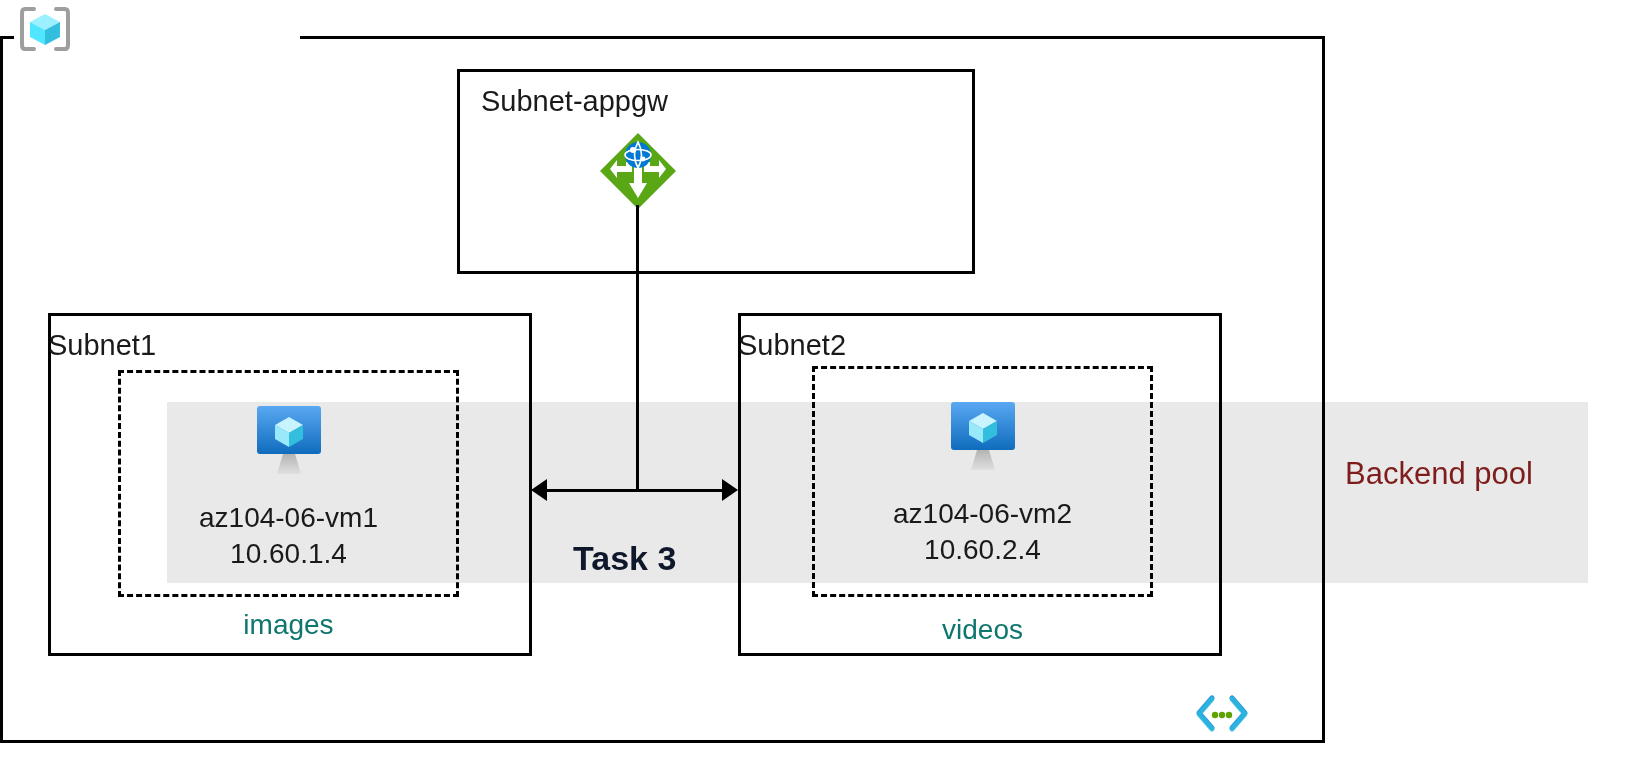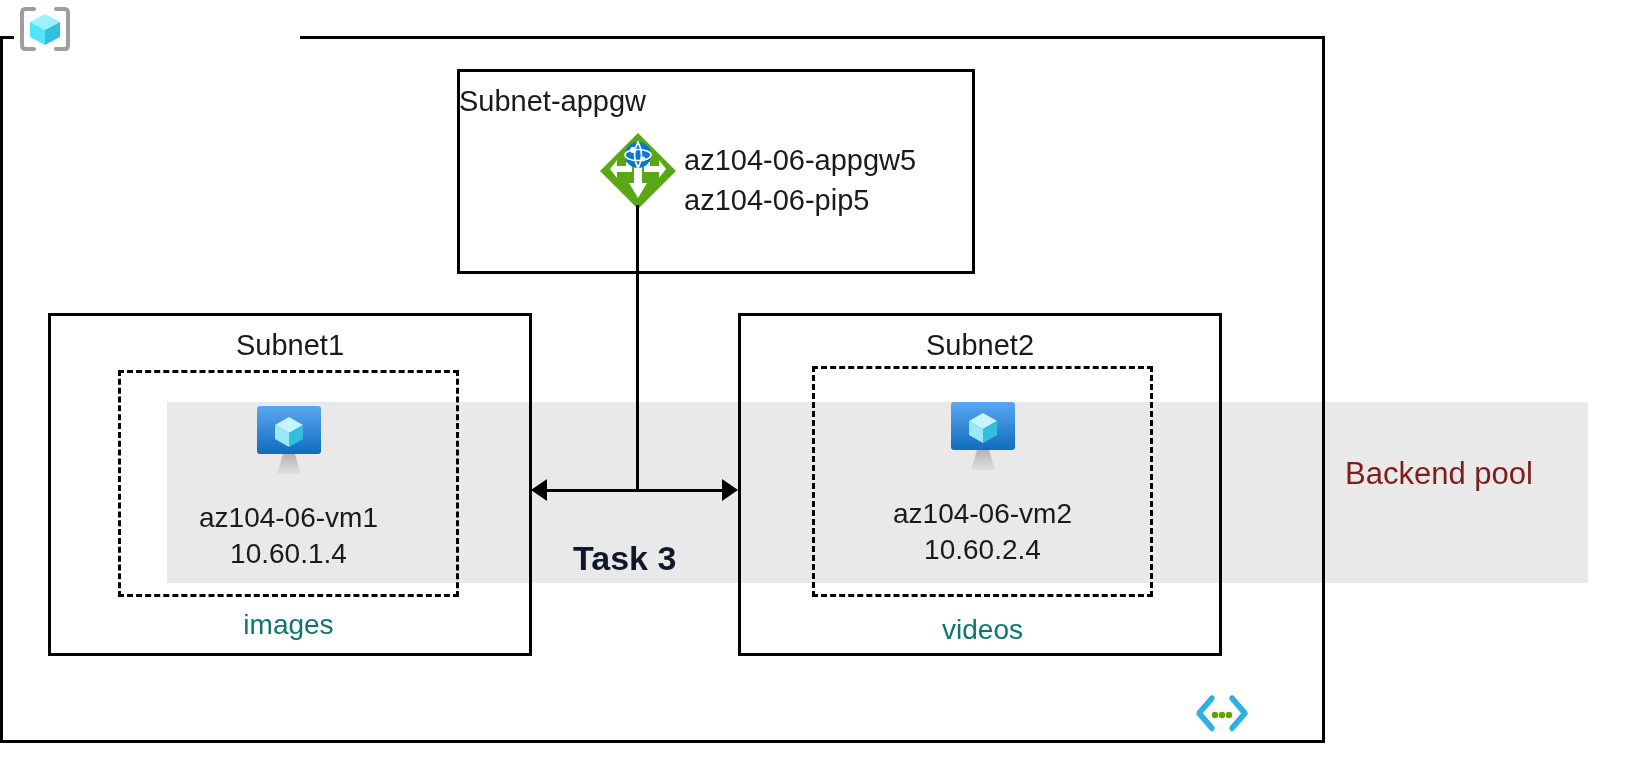--- a/index.html
+++ b/index.html
@@ -32,21 +32,21 @@
     background:#e9e9e9;
   }
   .backend-label{
     position:absolute;left:1345px;top:452px;width:275px;height:44px;
     font-size:31px;line-height:44px;color:#7f1d1d;white-space:nowrap;
   }
 
   
   .subnet{position:absolute;border:3px solid #000000;box-sizing:border-box;background:transparent;}
   .subnet-title{
-    position:absolute;left:0;right:0;text-align:center;
+    position:absolute;left:0;right:0;text-align:left;
     font-size:29px;line-height:38px;color:#1a1a1a;white-space:nowrap;
   }
 
   .sn-appgw{left:457px;top:69px;width:518px;height:205px;}
   .sn-1    {left:48px; top:313px;width:484px;height:343px;}
   .sn-2    {left:738px;top:313px;width:484px;height:343px;}
 
   
   .vmgroup{position:absolute;border:3px dashed #000000;box-sizing:border-box;}
   .vg-1{left:118px;top:370px;width:341px;height:227px;}
@@ -109,43 +109,39 @@
 
       <path d="M36 3 H45 Q48 3 48 7 V39 Q48 43 45 43 H36" fill="none" stroke="#9e9e9e" stroke-width="4" stroke-linecap="round"></path>
 
       <polygon points="25,8 40,16 25,24 10,16" fill="#9cf0ff"></polygon>
       <polygon points="10,16 25,24 25,39 10,31" fill="#50e6ff"></polygon>
       <polygon points="40,16 40,31 25,39 25,24" fill="#32bedd"></polygon>
     </svg>
   </div>
 
   <div class="subnet sn-appgw"></div>
-  <div class="subnet-title" style="left:457px;top:82px;width:518px;text-align:left;padding-left:2px;box-sizing:border-box;">Subnet-appgw</div>
+  <div class="subnet-title" style="left:457px;top:82px;width:518px;text-align:left;padding-left:24px;box-sizing:border-box;">Subnet-appgw</div>
 
   <div class="appgw-icon">
     <svg width="80" height="80" viewBox="0 0 80 80">
       <polygon points="40,2 78,40 40,78 2,40" fill="#59a714"></polygon>
 
       <path d="M30 33 L30 43 L15 43 L15 49 L8 40 L15 31 L15 37 L24 37 L24 33 Z" fill="#ffffff" transform="translate(4,-2)"></path>
 
       <path d="M50 33 L50 43 L65 43 L65 49 L72 40 L65 31 L65 37 L56 37 L56 33 Z" fill="#ffffff" transform="translate(-4,-2)"></path>
 
       <rect x="36" y="30" width="8" height="26" fill="#ffffff"></rect>
       <polygon points="31,52 49,52 40,67" fill="#ffffff"></polygon>
 
       <circle cx="40" cy="24" r="13" fill="#0078d4"></circle>
       <ellipse cx="40" cy="24" rx="13" ry="5.5" fill="none" stroke="#ffffff" stroke-width="1.6"></ellipse>
       <path d="M40 11 Q33 24 40 37 Q47 24 40 11Z" fill="none" stroke="#ffffff" stroke-width="1.6"></path>
       <circle cx="35" cy="19" r="3" fill="#ffffff"></circle>
       <circle cx="45" cy="28" r="2.4" fill="#ffffff"></circle>
     </svg>
-  </div>
-  <div class="appgw-labels">
-    <div>az104-06-appgw5</div>
-    <div>az104-06-pip5</div>
   </div>
 
   <div class="subnet sn-1"></div>
   <div class="subnet-title" style="left:48px;top:326px;width:484px;">Subnet1</div>
 
   <div class="vmgroup vg-1"></div>
 
   <div class="vm-icon" style="left:249px;top:404px;">
     <svg width="80" height="74" viewBox="0 0 80 74">
       <defs>

